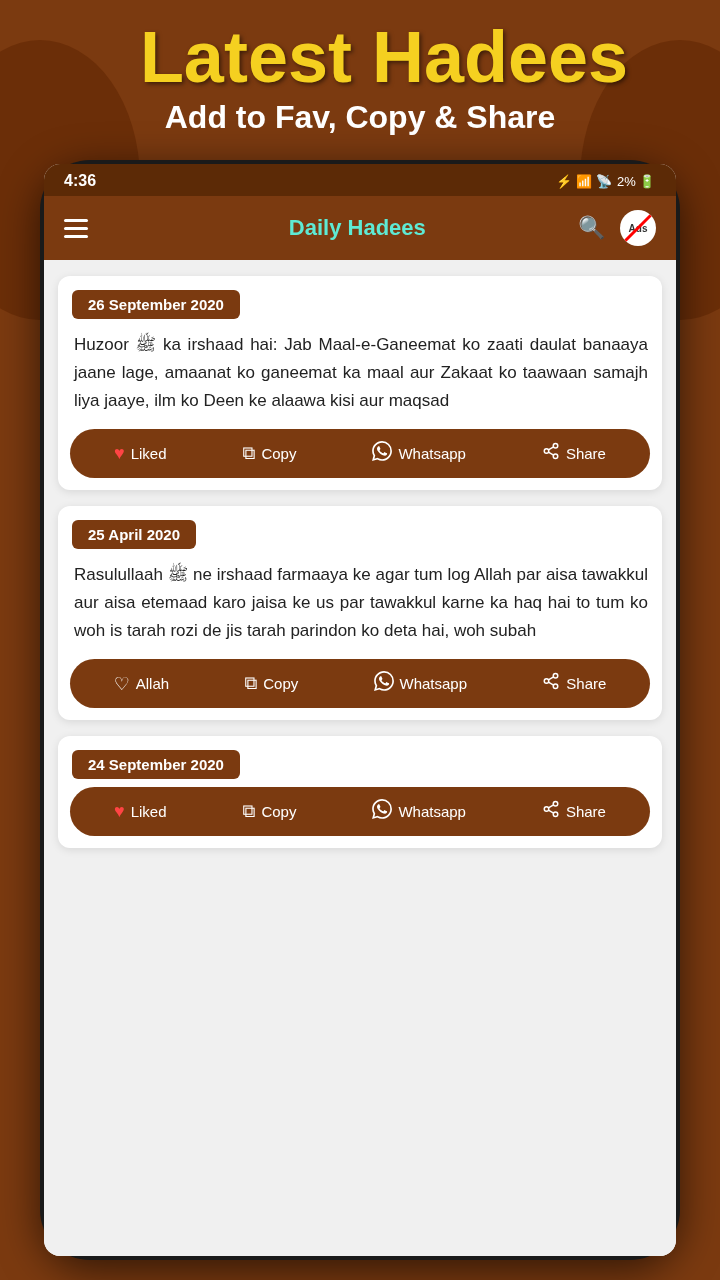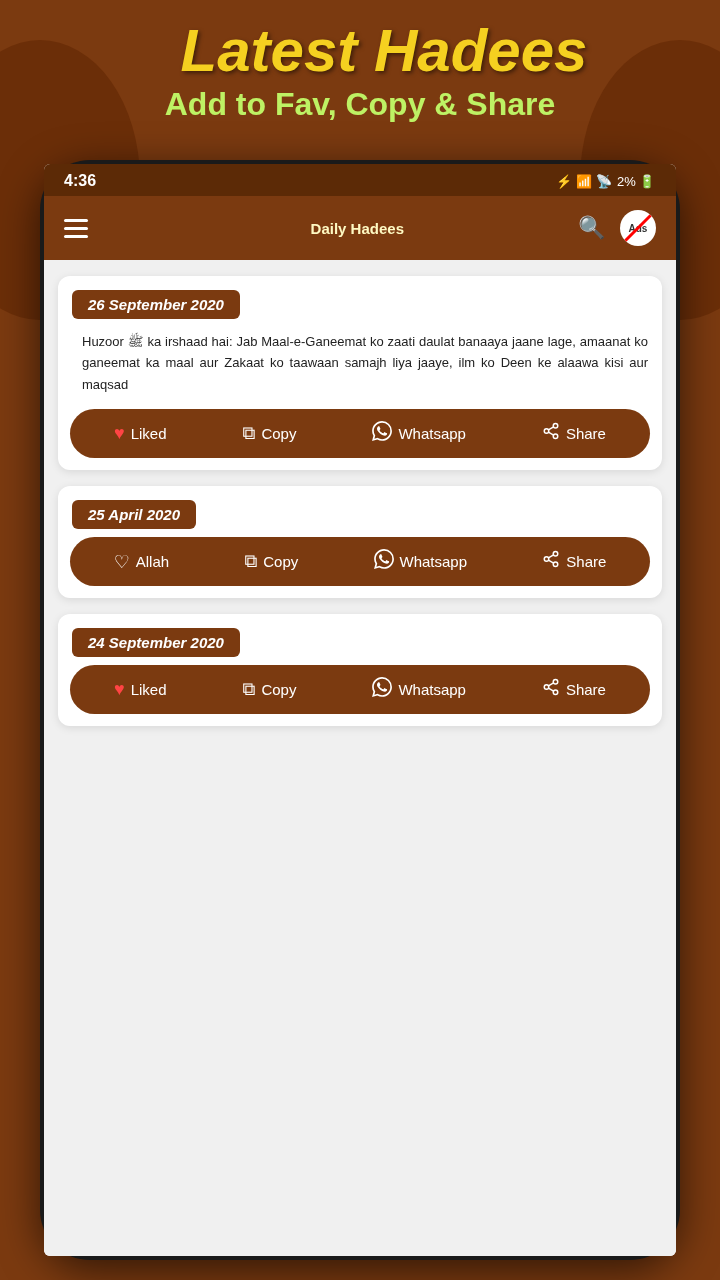--- a/index.html
+++ b/index.html
@@ -42,33 +42,32 @@
     }
 
     .header-text {
       position: relative;
       z-index: 1;
       text-align: center;
       padding-top: 18px;
     }
 
     .header-title {
-      font-size: 60px;
+      font-size: 72px;
       font-weight: 900;
       color: #F5D020;
       text-shadow: 2px 2px 4px rgba(0,0,0,0.5);
-      font-style: italic;
       line-height: 1.1;
       padding-left: 48px;
     }
 
     .header-subtitle {
       font-size: 32px;
       font-weight: 700;
-      color: #bef264;
+      color: #ffffff;
       margin-top: 2px;
     }
 
     
     .phone-frame {
       position: absolute;
       top: 160px;
       left: 50%;
       transform: translateX(-50%);
       width: 640px;
@@ -77,21 +76,21 @@
       border-radius: 50px;
       padding: 4px;
       box-shadow: 0 10px 40px rgba(0,0,0,0.6);
       z-index: 2;
     }
 
     .phone-inner {
       width: 100%;
       height: 100%;
       background: #f5f5f5;
-      border-radius: 6px;
+      border-radius: 16px;
       overflow: hidden;
       display: flex;
       flex-direction: column;
     }
 
     
     .status-bar {
       background: #5C2A06;
       padding: 8px 20px 6px 20px;
       display: flex;
@@ -132,22 +131,22 @@
     }
     .hamburger span {
       display: block;
       width: 24px;
       height: 3px;
       background: white;
       border-radius: 2px;
     }
 
     .app-title {
-      color: #fef9c3;
-      font-size: 15px;
+      color: #5eead4;
+      font-size: 22px;
       font-weight: 700;
       margin-left: 48px;
     }
 
     .top-icons {
       display: flex;
       align-items: center;
       gap: 14px;
     }
 
@@ -207,26 +206,25 @@
 
     .date-badge {
       display: inline-block;
       background: #7B3A10;
       color: white;
       font-size: 15px;
       font-weight: 600;
       padding: 6px 16px;
       border-radius: 6px;
       margin: 14px 14px 8px 14px;
-      font-style: italic;
     }
 
     .hadees-text {
-      padding: 4px 14px 14px 24px;
-      font-size: 13px;
+      padding: 4px 14px 14px 16px;
+      font-size: 17px;
       line-height: 1.65;
       color: #222;
       text-align: justify;
     }
 
     .action-bar {
       background: #7B3A10;
       border-radius: 30px;
       margin: 0 12px 12px 12px;
       padding: 10px 6px;
@@ -326,20 +324,23 @@
                   <line x1="15.41" y1="6.51" x2="8.59" y2="10.49"></line>
                 </svg>
             </span>
             <span>Share</span>
           </button>
         </div>
       </div>
 
       <div class="hadees-card">
         <div class="date-badge">25 April 2020</div>
+        <div class="hadees-text">
+          Rasulullaah <span style="font-family:serif;">ﷺ</span> ne irshaad farmaaya ke agar tum log Allah par aisa tawakkul aur aisa etemaad karo jaisa ke us par tawakkul karne ka haq hai to tum ko woh is tarah rozi de jis tarah parindon ko deta hai, woh subah
+        </div>
         <div class="action-bar">
           <button class="action-btn">
             <span class="action-icon heart-empty">♡</span>
             <span>Allah</span>
           </button>
           <button class="action-btn">
             <span class="action-icon">⧉</span>
             <span>Copy</span>
           </button>
           <button class="action-btn">

